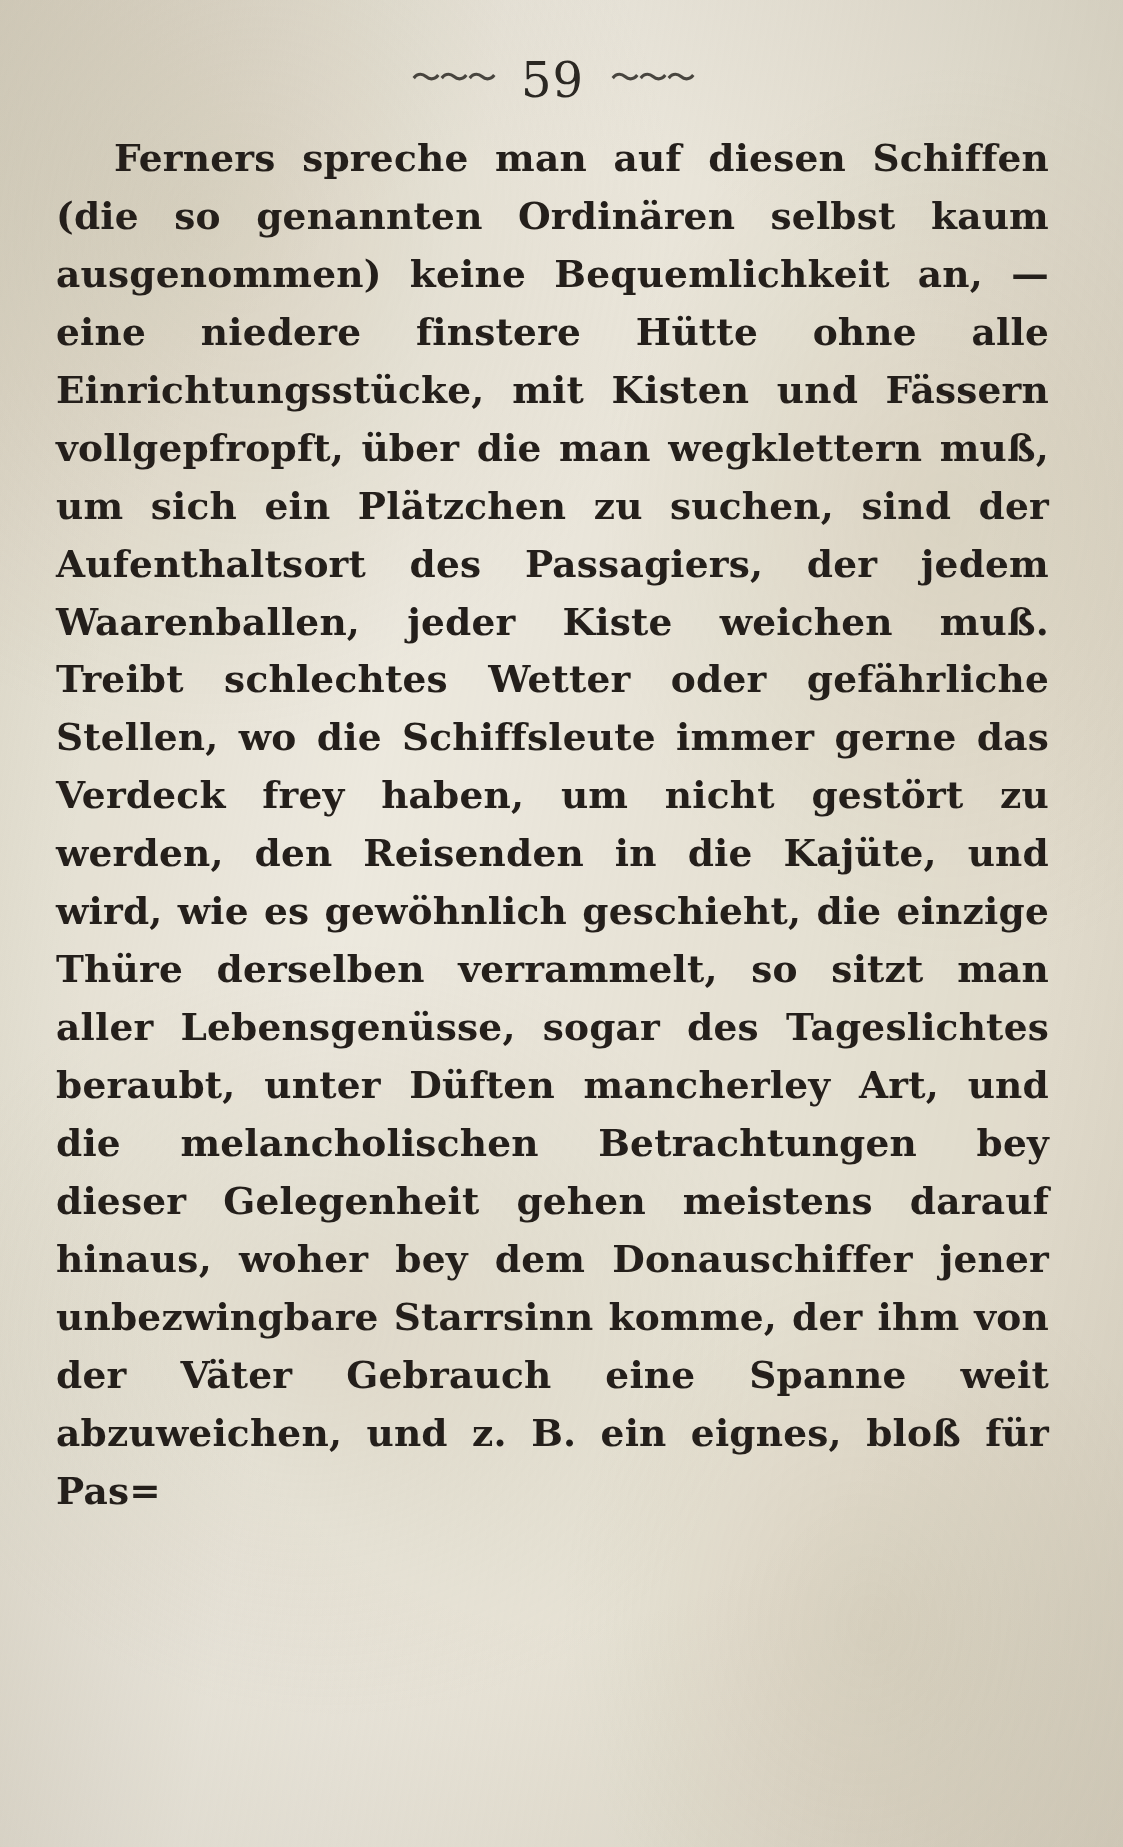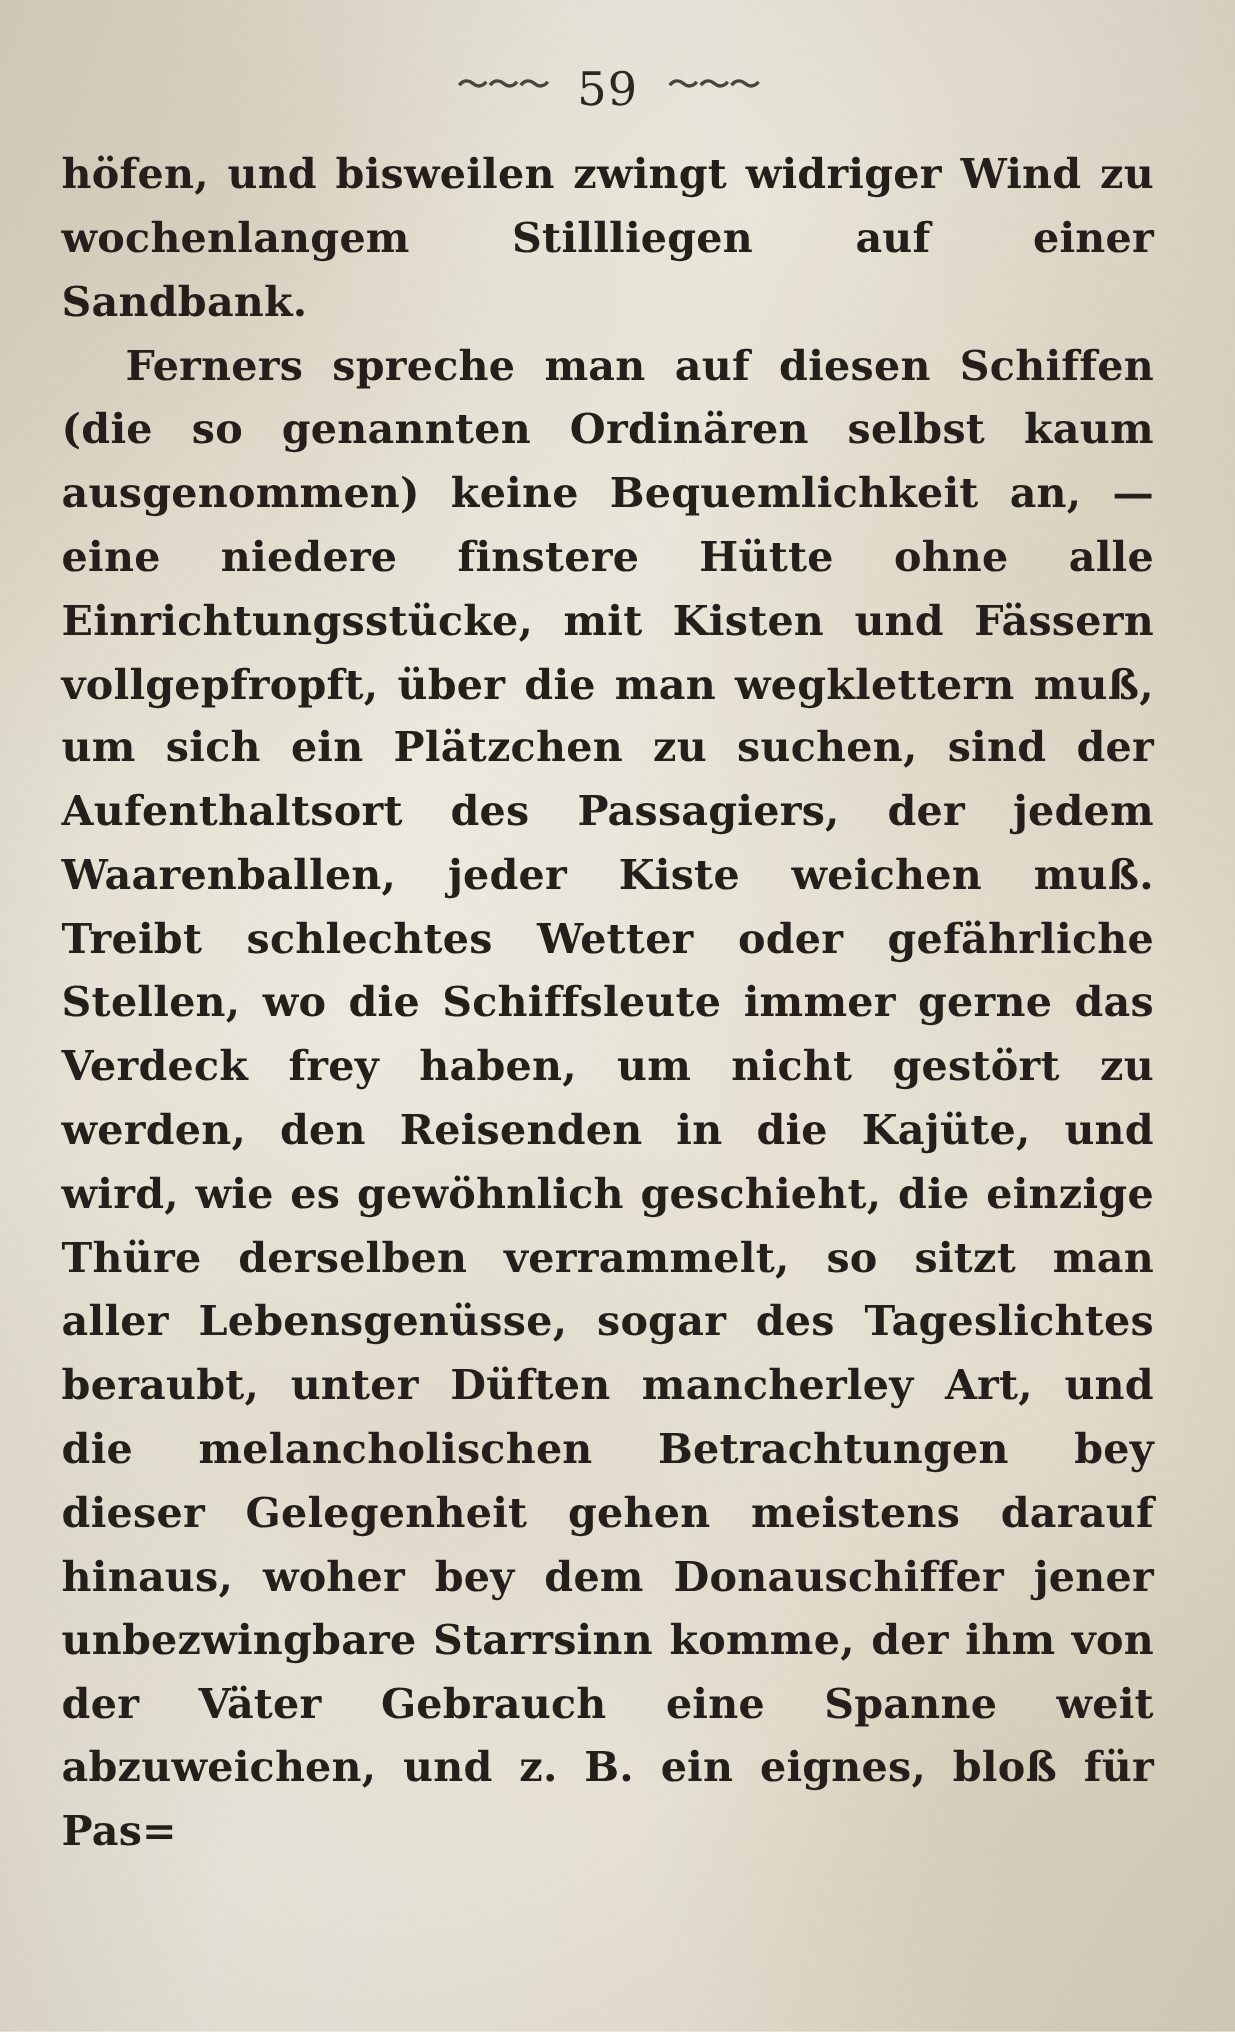--- a/index.html
+++ b/index.html
@@ -55,21 +55,21 @@
     color: #33302b;
     font-size: 30px;
     letter-spacing: -2px;
     line-height: 1;
     font-family: "DejaVu Sans", sans-serif;
     transform: translateY(-2px);
     opacity: 0.88;
   }
   .folio {
     font-family: "DejaVu Serif", serif;
-    font-size: 42px;
+    font-size: 48px;
     color: #2b2823;
     letter-spacing: 1px;
   }
   .body-text {
     font-size: 37.5px;
     line-height: 1.545;
     color: #241f1b;
     text-align: justify;
     text-justify: inter-word;
     -webkit-font-smoothing: none;
@@ -97,17 +97,16 @@
 
 <div class="page">
 
   <div class="page-header">
     <span class="orn">〜〜〜</span>
     <span class="folio">59</span>
     <span class="orn">〜〜〜</span>
   </div>
 
   <div class="body-text frak">
-    <p>höfen, und bisweilen zwingt widriger Wind zu wochenlangem Stillliegen auf einer Sandbank.</p>
     <p class="indent">Ferners spreche man auf diesen Schiffen (die so genannten Ordinären selbst kaum ausgenommen) keine Bequemlichkeit an, — eine niedere finstere Hütte ohne alle Einrichtungsstücke, mit Kisten und Fässern vollgepfropft, über die man wegklettern muß, um sich ein Plätzchen zu suchen, sind der Aufenthaltsort des Passagiers, der jedem Waarenballen, jeder Kiste weichen muß. Treibt schlechtes Wetter oder gefährliche Stellen, wo die Schiffsleute immer gerne das Verdeck frey haben, um nicht gestört zu werden, den Reisenden in die Kajüte, und wird, wie es gewöhnlich geschieht, die einzige Thüre derselben verrammelt, so sitzt man aller Lebensgenüsse, sogar des Tageslichtes beraubt, unter Düften mancherley Art, und die melancholischen Betrachtungen bey dieser Gelegenheit gehen meistens darauf hinaus, woher bey dem Donauschiffer jener unbezwingbare Starrsinn komme, der ihm von der Väter Gebrauch eine Spanne weit abzuweichen, und z. B. ein eignes, bloß für Pas=</p>
   </div>
 
 </div>
 
 </body></html>

